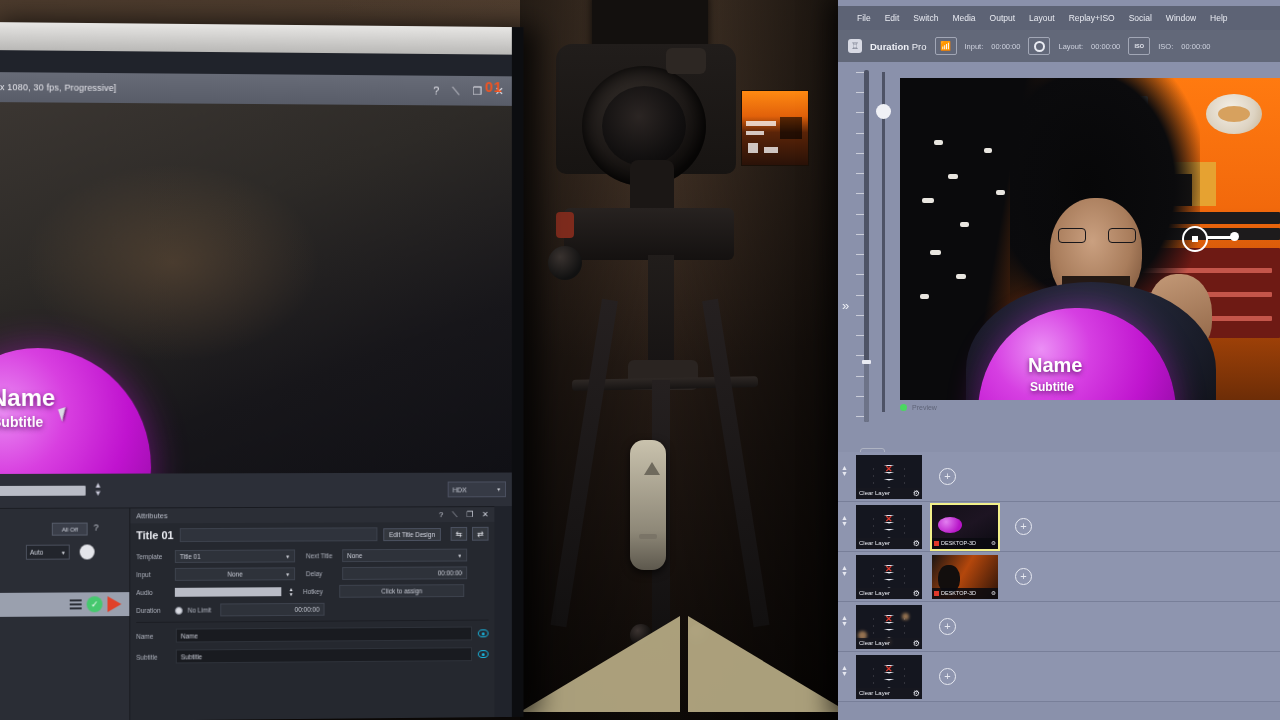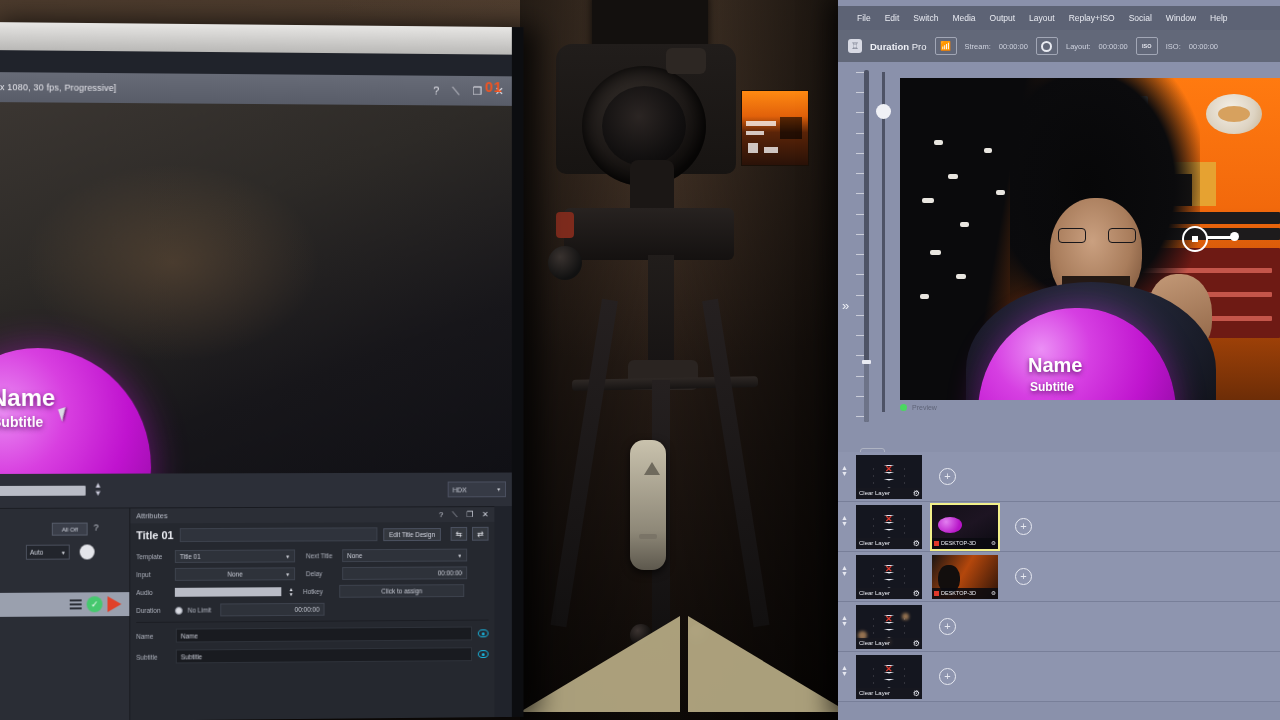--- a/index.html
+++ b/index.html
@@ -635,21 +635,21 @@
       <span>Help</span>
     </div>
 
     <div class="wc-toolbar">
       <span class="wc-logo">♖</span>
       <span class="wc-brand">
         <b>Duration</b>
         <span>Pro</span>
       </span>
       <span class="wc-iconbox">📶</span>
-      <span>Stream:</span>
+      <span>Input:</span>
       <span>00:00:00</span>
       <span class="wc-iconbox">
           <i class="wc-rec-circ"></i>
         </span>
       <span>Layout:</span>
       <span>00:00:00</span>
       <span class="wc-iconbox">
         <span class="iso-box">ISO</span>
       </span>
       <span>ISO:</span>

